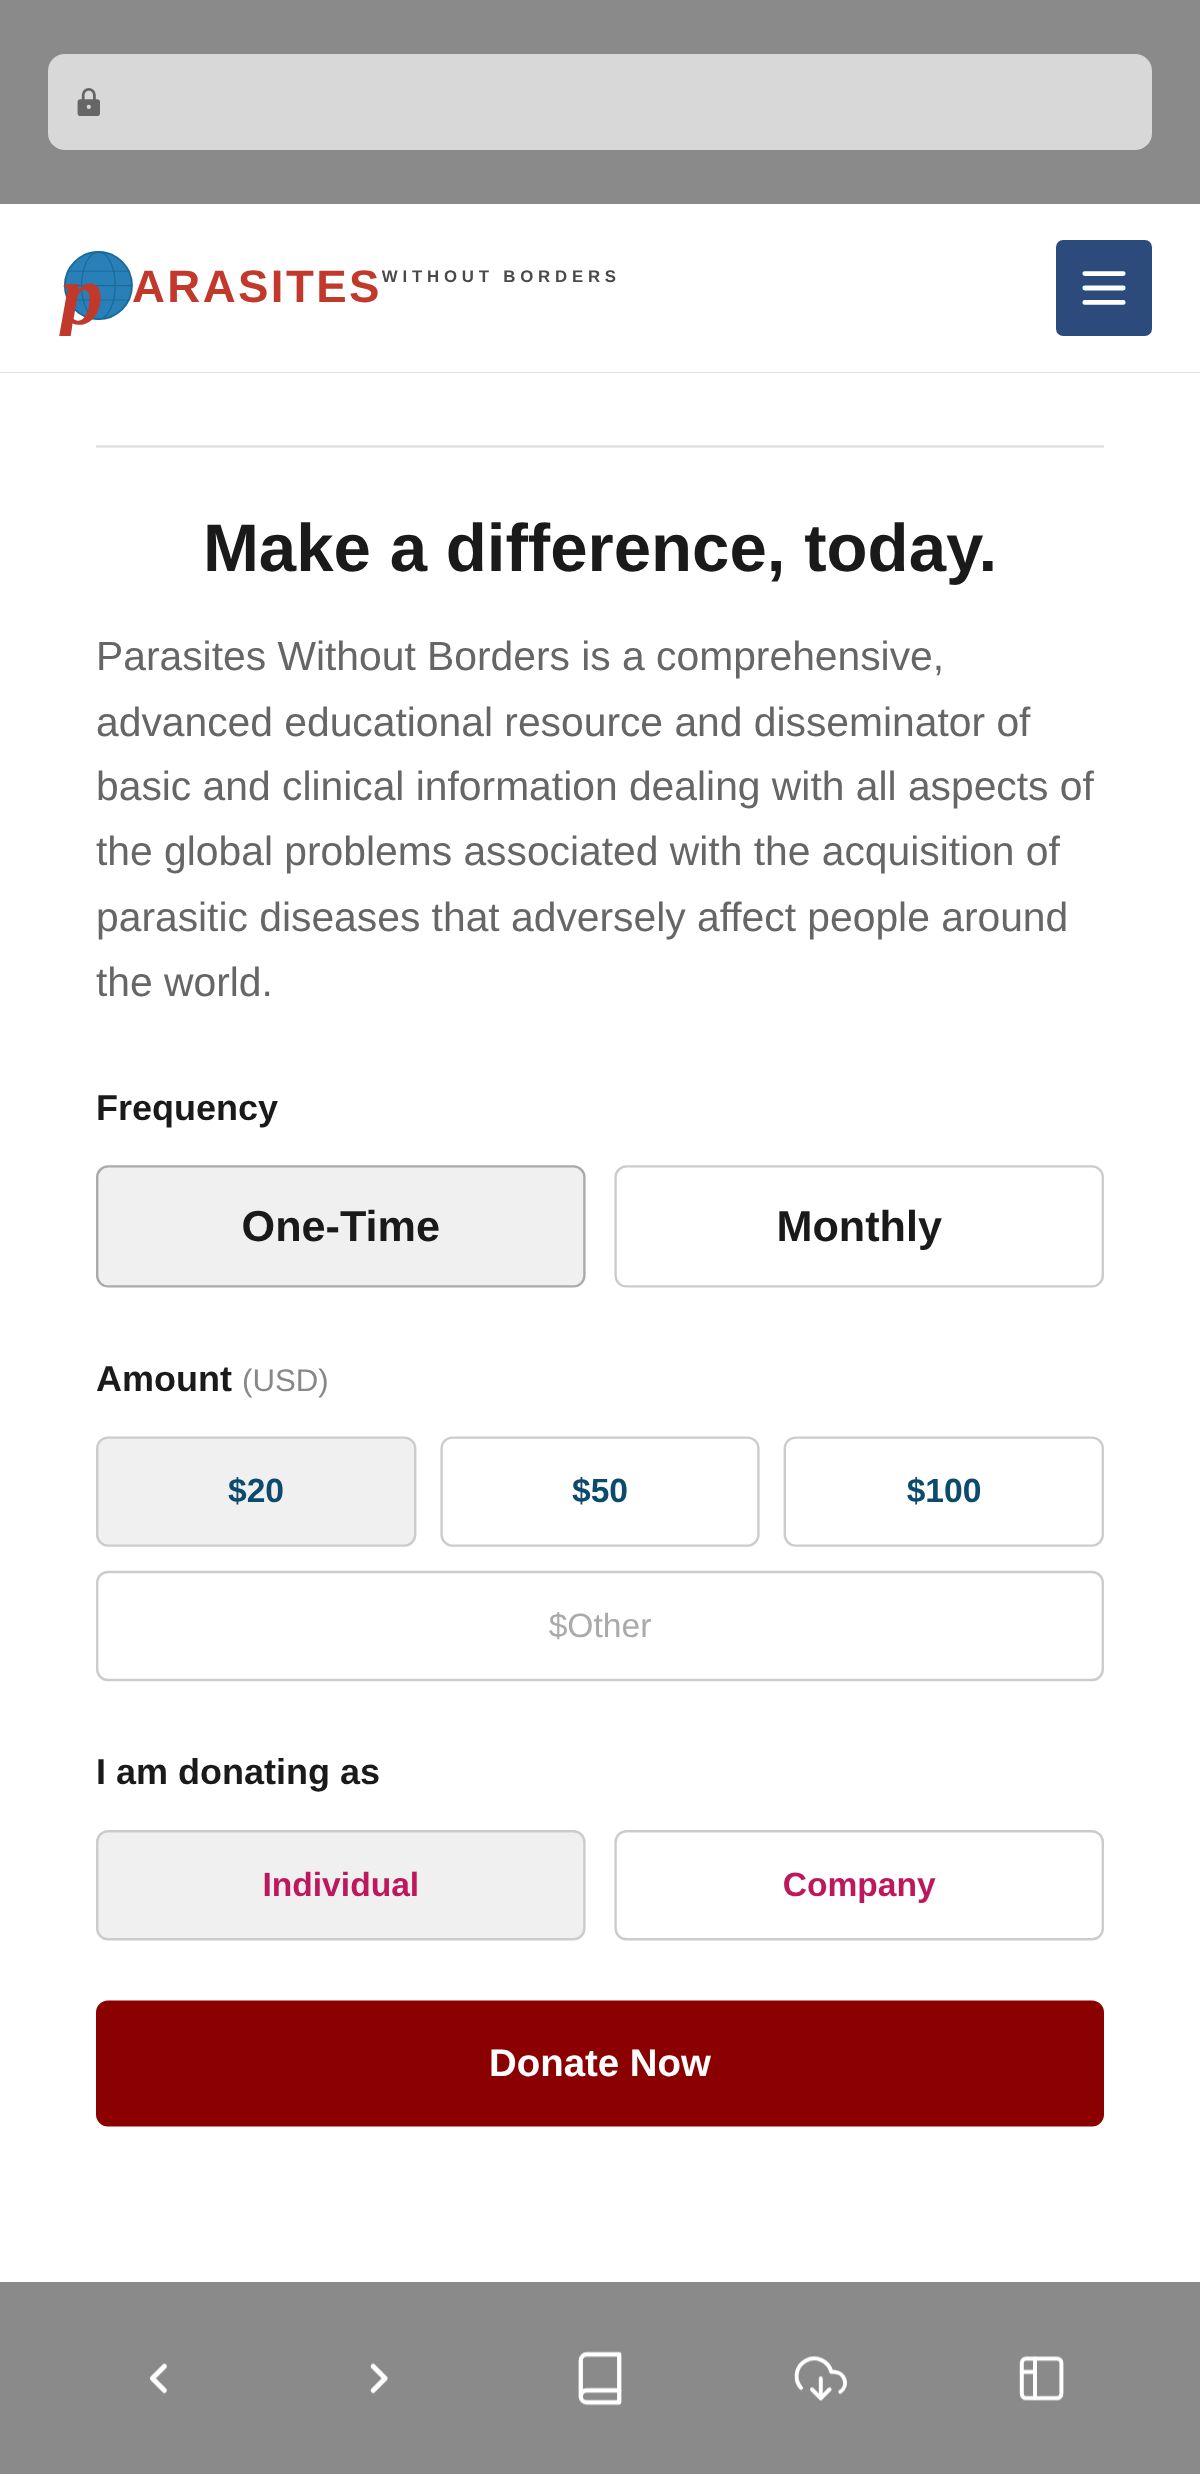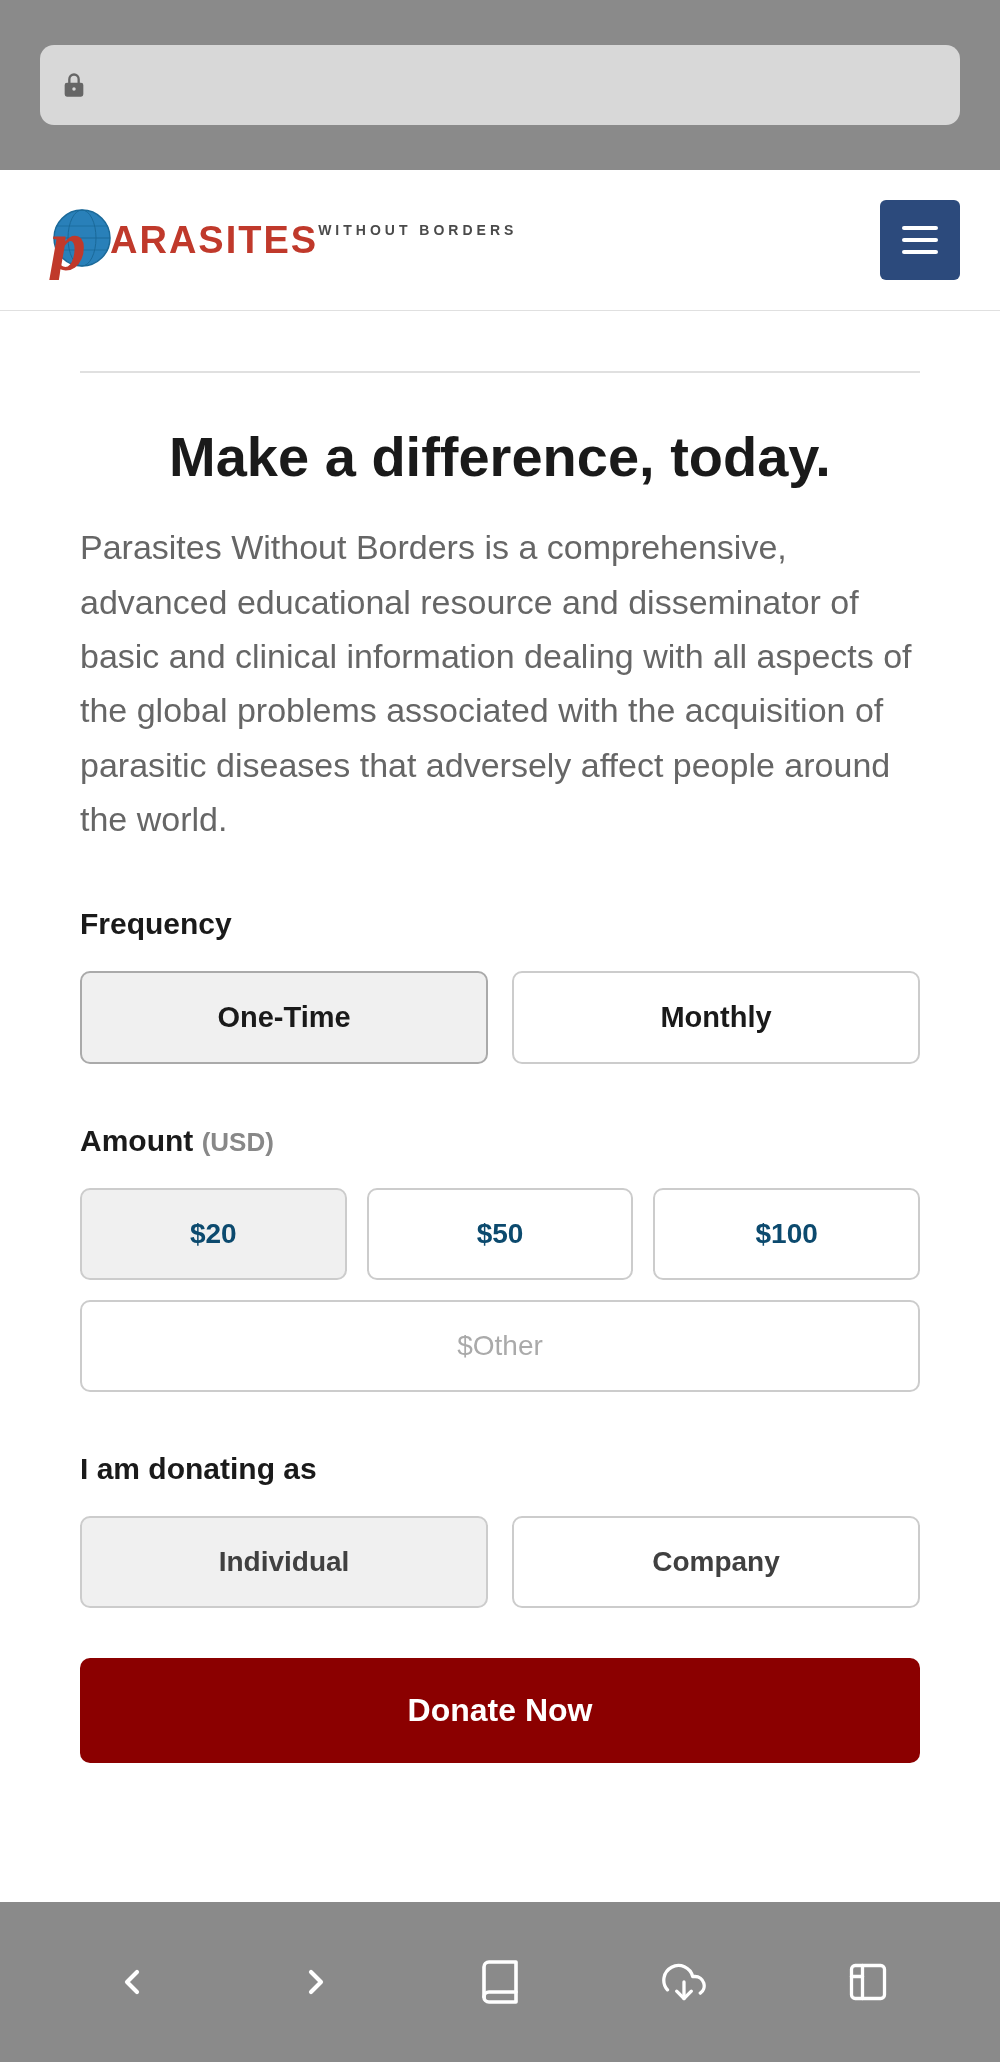--- a/index.html
+++ b/index.html
@@ -154,21 +154,21 @@
       display: flex;
       gap: 24px;
       margin-bottom: 60px;
     }
 
     .freq-btn {
       flex: 1;
       padding: 28px 20px;
       border: 2px solid #ccc;
       border-radius: 10px;
-      font-size: 29px;
+      font-size: 36px;
       font-weight: 700;
       cursor: pointer;
       background: #f0f0f0;
       color: #1a1a1a;
     }
 
     .freq-btn.active {
       background: #f0f0f0;
       border-color: #aaa;
     }
@@ -180,21 +180,21 @@
 
     
     .amount-label {
       font-size: 30px;
       font-weight: 700;
       color: #1a1a1a;
       margin-bottom: 30px;
     }
 
     .amount-label .usd {
-      font-weight: 700;
+      font-weight: 400;
       color: #888;
       font-size: 26px;
     }
 
     .amount-buttons {
       display: flex;
       gap: 20px;
       margin-bottom: 20px;
     }
 
@@ -238,21 +238,21 @@
 
     .donating-btn {
       flex: 1;
       padding: 28px 20px;
       border: 2px solid #ccc;
       border-radius: 10px;
       font-size: 28px;
       font-weight: 700;
       cursor: pointer;
       background: #f0f0f0;
-      color: #404040;
+      color: #be185d;
     }
 
     .donating-btn.outline {
       background: #ffffff;
       border-color: #ccc;
     }
 
     
     .cta-button {
       width: 100%;

